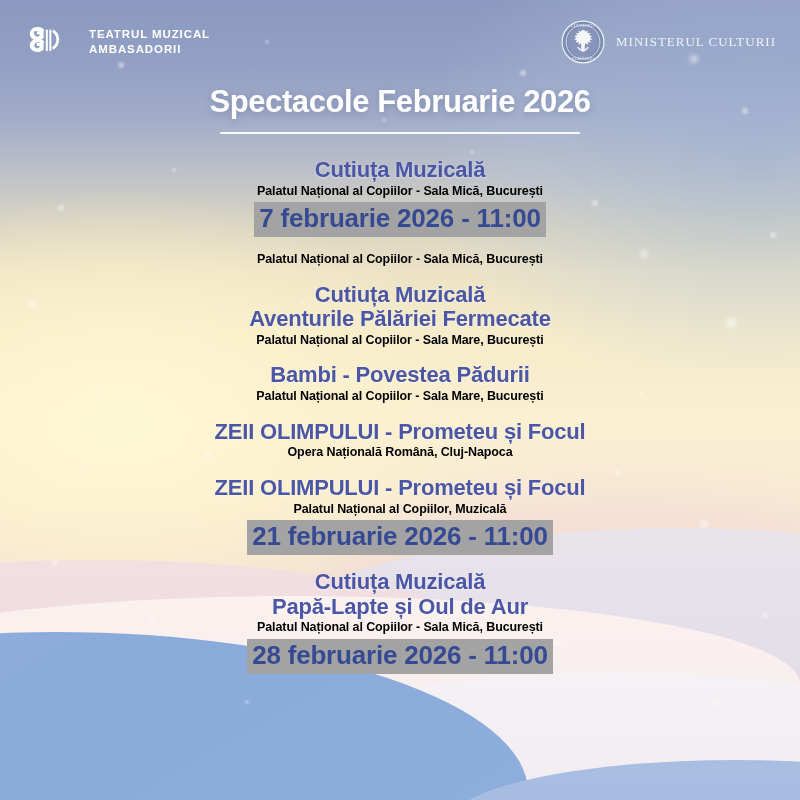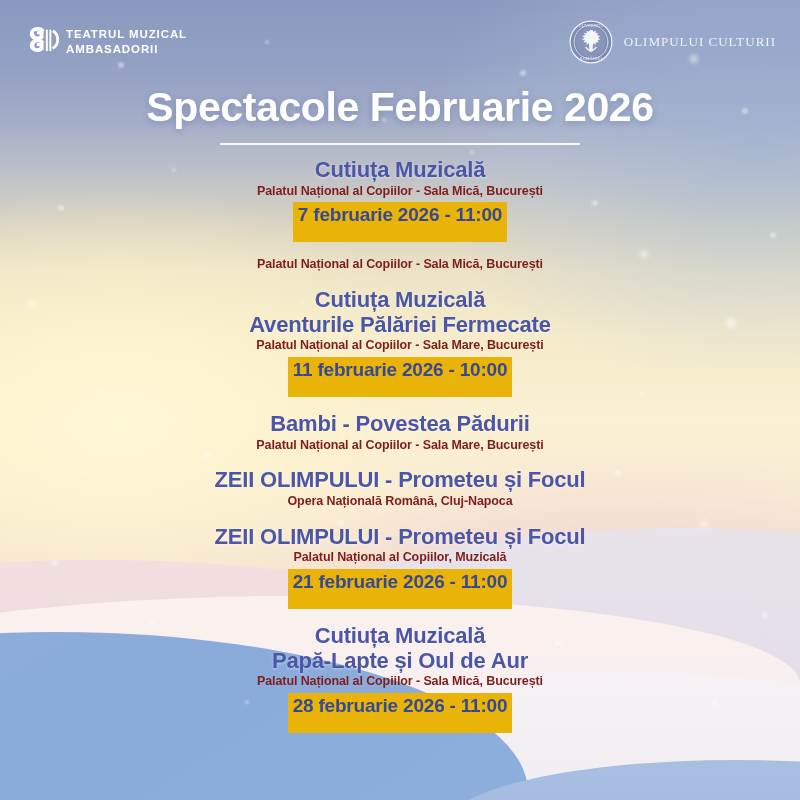--- a/index.html
+++ b/index.html
@@ -83,34 +83,34 @@
     left:-60%; top:72.5%; width:90%; height:14%;
     background:linear-gradient(to bottom,#f7ebe8,#f2e3e4);
   }
 
   
   .flake { position:absolute; border-radius:50%; background:rgba(255,255,255,0.85); }
 
   
   .header { position:absolute; top:0; left:0; right:0; height:80px; }
 
-  .logo-left { position:absolute; left:24px; top:22px; display:flex; align-items:center; gap:2px; }
+  .logo-left { position:absolute; left:24px; top:22px; display:flex; align-items:center; gap:25px; }
   .logo-left .mark { width:40px; height:40px; flex:0 0 auto; }
   .logo-left .txt { color:#ffffff; font-weight:bold; font-size:11.5px; letter-spacing:0.9px; line-height:1.28; }
 
   .logo-right { position:absolute; right:24px; top:20px; display:flex; align-items:center; gap:11px; }
   .logo-right .seal { width:44px; height:44px; flex:0 0 auto; }
   .logo-right .txt { color:#eef1f7; font-size:13px; letter-spacing:1.0px;
                      font-family:"Liberation Serif", serif; }
 
   
   .title-wrap { position:absolute; top:84px; left:0; right:0; text-align:center; }
   .title {
     color:#ffffff;
-    font-size:41px;
+    font-size:31px;
     font-weight:bold;
     letter-spacing:-0.4px;
     text-shadow:0 2px 7px rgba(70,85,130,0.33);
   }
   .divider {
     width:360px; height:2px; margin:12px auto 0;
     background:rgba(255,255,255,0.92);
     border-radius:2px;
   }
 
@@ -119,36 +119,36 @@
   .event { margin-bottom:15px; }
   .ev-title {
     color:#4b57a6;
     font-weight:bold;
     font-size:22px;
     line-height:1.12;
     letter-spacing:-0.2px;
     text-shadow:0 1px 3px rgba(255,255,255,0.45);
   }
   .ev-venue {
-    color:#7f1d1d;
+    color:#000000;
     font-weight:bold;
     font-size:12.5px;
     line-height:1.25;
     margin-top:1px;
     letter-spacing:-0.1px;
   }
   .ev-date-line { margin-top:3px; }
   .ev-date {
     display:inline-block;
-    background:#eab308;
+    background:#a3a3a3;
     color:#364a93;
     font-weight:bold;
-    font-size:19px;
+    font-size:26px;
     line-height:1.22;
-    padding:1px 5px 16px;
+    padding:1px 5px 2px;
     letter-spacing:-0.2px;
   }
 </style>
 </head>
 <body>
 
 <div class="bg">
   <div class="sky"></div>
   <div class="glow-right"></div>
   <div class="glow-left"></div>
@@ -226,21 +226,21 @@
         <circle cx="30" cy="30" r="20.5" fill="#8795bb"></circle>
         <g fill="#f4f6fa">
           <path d="M30 13.5c-1.6 0-2.8 1-3 2.4l-3.3-1.1.9 3.1-4.3-.3 2.2 3-4.7 1.4 3.4 2-3.6 2.7 4.2.7-2 3.3 4.3-.6-.2 3.6 3.4-1.9 1.2 3.6 1.8-2.9 1.8 2.9 1.2-3.6 3.4 1.9-.2-3.6 4.3.6-2-3.3 4.2-.7-3.6-2.7 3.4-2-4.7-1.4 2.2-3-4.3.3.9-3.1-3.3 1.1c-.2-1.4-1.4-2.4-3-2.4z"></path>
           <rect x="27.6" y="32" width="4.8" height="11" rx="1.2"></rect>
           <path d="M22 37.5c2.4 3.2 5 5 8 5.6 3-.6 5.6-2.4 8-5.6l-1.6-1.1c-2 2.6-4.1 4.1-6.4 4.6-2.3-.5-4.4-2-6.4-4.6z"></path>
         </g>
         <text x="30" y="10.2" fill="#f0f3f8" font-size="5.4" font-family="Liberation Serif, serif" text-anchor="middle" letter-spacing="0.5">GUVERNUL</text>
         <text x="30" y="55" fill="#f0f3f8" font-size="5.4" font-family="Liberation Serif, serif" text-anchor="middle" letter-spacing="0.5">ROMÂNIEI</text>
       </svg>
     </span>
-    <span class="txt">OLIMPULUI CULTURII</span>
+    <span class="txt">MINISTERUL CULTURII</span>
   </div>
 
 </div>
 
 <div class="title-wrap">
   <div class="title">Spectacole Februarie 2026</div>
   <div class="divider"></div>
 </div>
 
 <div class="events" id="events">
@@ -249,21 +249,20 @@
       <div class="ev-venue">Palatul Național al Copiilor - Sala Mică, București</div>
       <div class="ev-date-line"><span class="ev-date">7 februarie 2026 - 11:00</span></div>
     </div>
     <div class="event">
       <div class="ev-venue">Palatul Național al Copiilor - Sala Mică, București</div>
     </div>
     <div class="event">
       <div class="ev-title">Cutiuța Muzicală</div>
       <div class="ev-title">Aventurile Pălăriei Fermecate</div>
       <div class="ev-venue">Palatul Național al Copiilor - Sala Mare, București</div>
-      <div class="ev-date-line"><span class="ev-date">11 februarie 2026 - 10:00</span></div>
     </div>
     <div class="event">
       <div class="ev-title">Bambi - Povestea Pădurii</div>
       <div class="ev-venue">Palatul Național al Copiilor - Sala Mare, București</div>
     </div>
     <div class="event">
       <div class="ev-title">ZEII OLIMPULUI - Prometeu și Focul</div>
       <div class="ev-venue">Opera Națională Română, Cluj-Napoca</div>
     </div>
     <div class="event">

